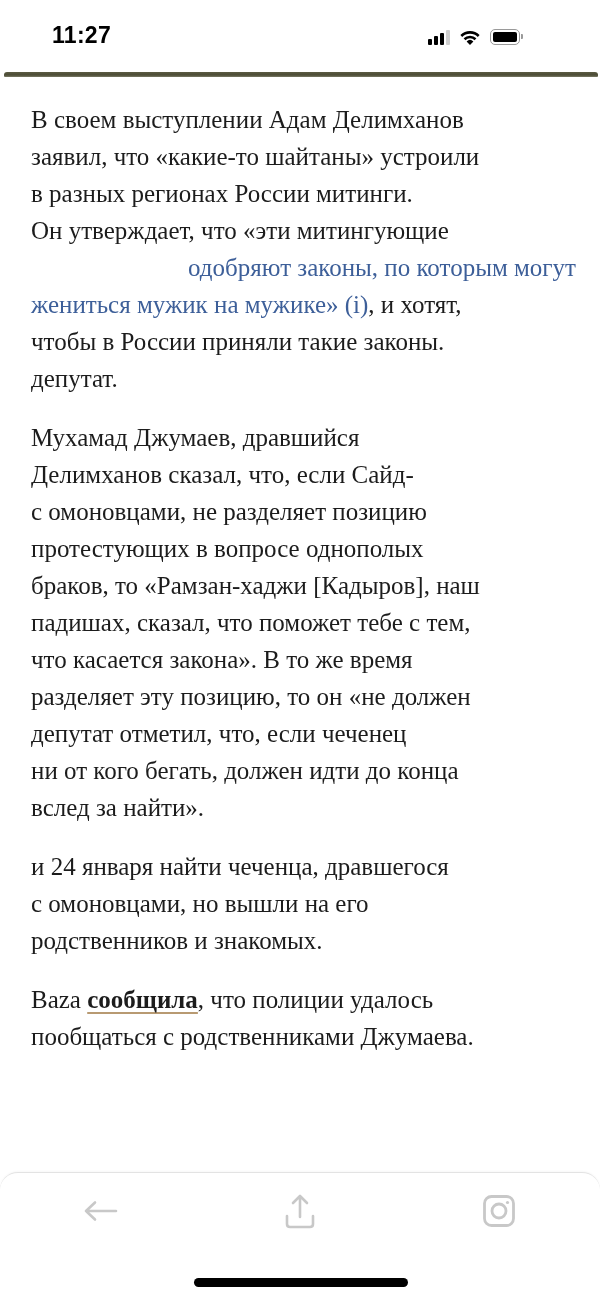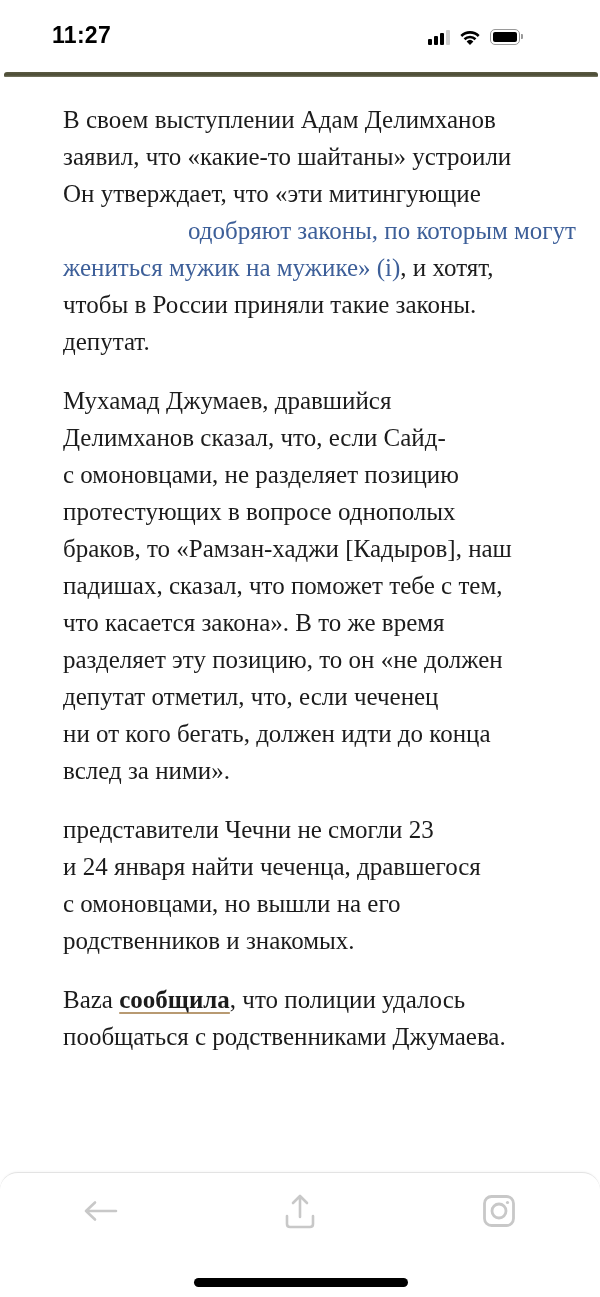--- a/index.html
+++ b/index.html
@@ -91,21 +91,20 @@
       position: absolute;
       top: 101px;
       left: 31px;
       width: 545px;
       font-size: 25px;
       line-height: 37px;
       color: #1c1c1c;
     }
     .article p {
       margin-bottom: 22px;
-      margin-left: 32px;
     }
     .article p .line { display: block; white-space: nowrap; }
     .link-blue { color: #3d5f99; text-align: right; }
     .link-underline {
       text-decoration: underline;
       text-decoration-color: #b89a72;
       text-decoration-thickness: 2px;
       text-underline-offset: 4px;
       font-weight: bold;
     }
@@ -164,43 +163,43 @@
     </div>
   </div>
 </div>
 
 <div class="header-rule"></div>
 
 <div class="article">
   <p>
     <span class="line">В своем выступлении Адам Делимханов</span>
     <span class="line">заявил, что «какие-то шайтаны» устроили</span>
+    <span class="line">в разных регионах России митинги.</span>
     <span class="line">Он утверждает, что «эти митингующие</span>
     <span class="line link-blue">одобряют законы, по которым могут</span>
     <span class="line"><span class="link-blue">жениться мужик на мужике» (i)</span><span>, и хотят,</span></span>
     <span class="line">чтобы в России приняли такие законы.</span>
     <span class="line">депутат.</span>
   </p>
 
   <p>
     <span class="line">Мухамад Джумаев, дравшийся</span>
     <span class="line">Делимханов сказал, что, если Сайд-</span>
     <span class="line">с омоновцами, не разделяет позицию</span>
     <span class="line">протестующих в вопросе однополых</span>
     <span class="line">браков, то «Рамзан-хаджи [Кадыров], наш</span>
     <span class="line">падишах, сказал, что поможет тебе с тем,</span>
     <span class="line">что касается закона». В то же время</span>
     <span class="line">разделяет эту позицию, то он «не должен</span>
     <span class="line">депутат отметил, что, если чеченец</span>
     <span class="line">ни от кого бегать, должен идти до конца</span>
-    <span class="line">вслед за ними».</span>
-  </p>
-
-  <p>
-    <span class="line">представители Чечни не смогли 23</span>
+    <span class="line">вслед за найти».</span>
+  </p>
+
+  <p>
     <span class="line">и 24 января найти чеченца, дравшегося</span>
     <span class="line">с омоновцами, но вышли на его</span>
     <span class="line">родственников и знакомых.</span>
   </p>
 
   <p>
     <span class="line"><span>Baza </span><span class="link-underline">сообщила</span><span>, что полиции удалось</span></span>
     <span class="line">пообщаться с родственниками Джумаева.</span>
   </p>
 </div>

